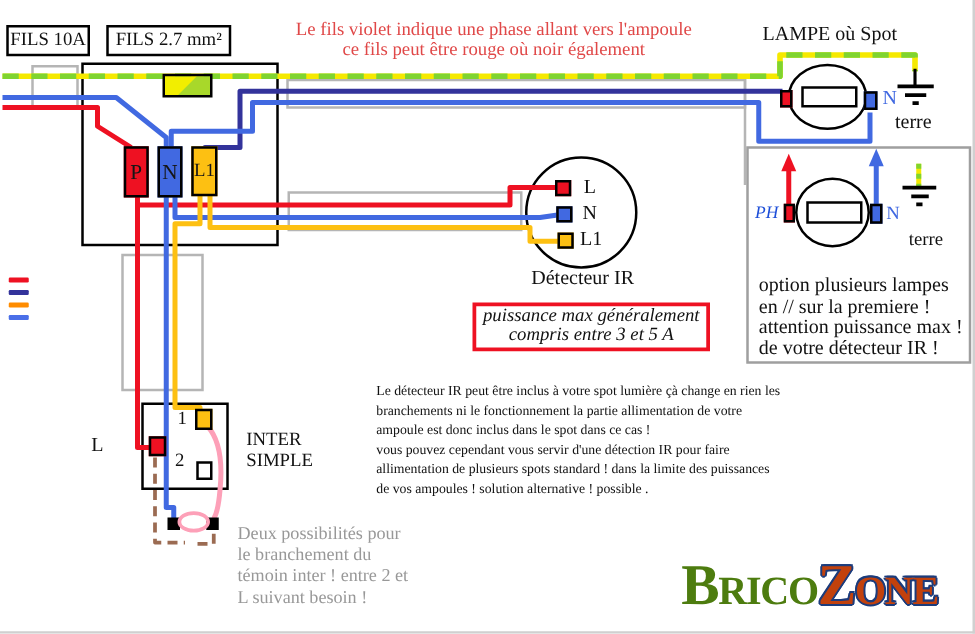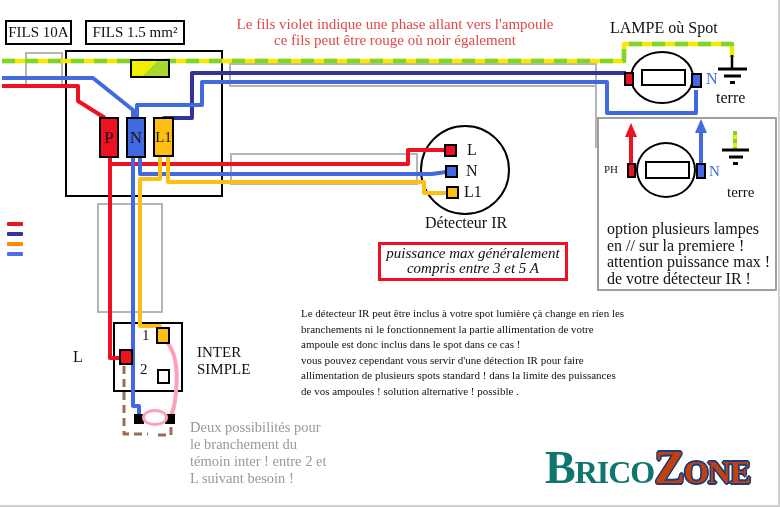--- a/index.html
+++ b/index.html
@@ -10,21 +10,21 @@
   .pre{white-space:pre-line;}
   .blackbox{border:2.5px solid #000;background:#fff;display:flex;align-items:center;justify-content:center;}
   .conduit{border:2px solid #b5b5b5;background:transparent;}
   .circle{border:2.5px solid #000;border-radius:50%;background:#fff;}
   .term{border:2px solid #000;display:flex;align-items:center;justify-content:center;
         font-size:17px;color:#161616;}
   .smalsq{border:2px solid #000;}
   svg.wires{position:absolute;left:0;top:0;pointer-events:none;}
   .legend-dash{height:4px;width:16px;border-radius:1px;}
   .logo{font-weight:bold;font-variant:small-caps;font-size:46px;line-height:48px;letter-spacing:-1px;}
-  .logo .solid{color:#0f766e;text-align:right;}
+  .logo .solid{color:#4d7c0f;text-align:right;}
   .logo .outline{color:#c2410c;text-shadow:-1.6px 0 #1c3c7c,1.6px 0 #1c3c7c,0 -1.6px #1c3c7c,0 1.6px #1c3c7c,
                  -1.1px -1.1px #1c3c7c,1.1px -1.1px #1c3c7c,-1.1px 1.1px #1c3c7c,1.1px 1.1px #1c3c7c;}
 </style>
 </head>
 <body>
 
 <div class="stage">
 
   <div class="abs conduit" style="left:25px;top:52px;width:38px;height:36px;"></div>
   <div class="abs blackbox" style="left:65px;top:50px;width:158px;height:147px;border-width:2px;background:transparent;"></div>
@@ -94,34 +94,34 @@
     <span>N</span>
     </div>
   <div class="abs term" style="left:153px;top:117px;width:21px;height:40px;background:#fdc012;font-size:15px;">
     <span>L1</span>
     </div>
 
   <div class="abs blackbox" style="left:5px;top:20px;width:67px;height:25px;font-size:15px;">
     <span>FILS 10A</span>
     </div>
   <div class="abs blackbox" style="left:85px;top:20px;width:100px;height:25px;font-size:15px;">
-    <span>FILS 1.5 mm²</span>
+    <span>FILS 2.7 mm²</span>
     </div>
   <div class="abs" style="left:610px;top:19px;font-size:16px;">LAMPE où Spot</div>
   <div class="abs pre" style="left:230px;top:16px;width:330px;text-align:center;color:#e04848;font-size:15px;line-height:16px;">Le fils violet indique une phase allant vers l'ampoule
 ce fils peut être rouge où noir également</div>
 
   <div class="abs smalsq" style="left:624px;top:72px;width:10px;height:14px;background:#ee1122;"></div>
   <div class="abs smalsq" style="left:691px;top:73px;width:11px;height:15px;background:#4169e1;"></div>
   <div class="abs" style="left:706px;top:70px;font-size:16px;color:#4169e1;">N</div>
   <div class="abs" style="left:716px;top:89px;font-size:16px;">terre</div>
 
   <div class="abs smalsq" style="left:627px;top:163px;width:9px;height:15px;background:#ee1122;"></div>
   <div class="abs smalsq" style="left:696px;top:163px;width:10px;height:16px;background:#4169e1;"></div>
-  <div class="abs" style="left:604px;top:163px;font-size:11px;color:#0f172a;">PH</div>
+  <div class="abs" style="left:604px;top:163px;font-size:14px;color:#1d4ed8;font-style:italic;">PH</div>
   <div class="abs" style="left:709px;top:163px;font-size:15px;color:#4169e1;">N</div>
   <div class="abs" style="left:727px;top:184px;font-size:15px;">terre</div>
   <div class="abs pre" style="left:607px;top:221px;width:170px;font-size:16px;line-height:16.5px;">option plusieurs lampes
 en // sur la premiere !
 attention puissance max !
 de votre détecteur IR !</div>
 
   <div class="abs smalsq" style="left:444px;top:144px;width:13px;height:13px;background:#ee1122;"></div>
   <div class="abs smalsq" style="left:445px;top:165px;width:13px;height:13px;background:#4169e1;"></div>
   <div class="abs smalsq" style="left:446px;top:186px;width:13px;height:13px;background:#fdc012;"></div>

